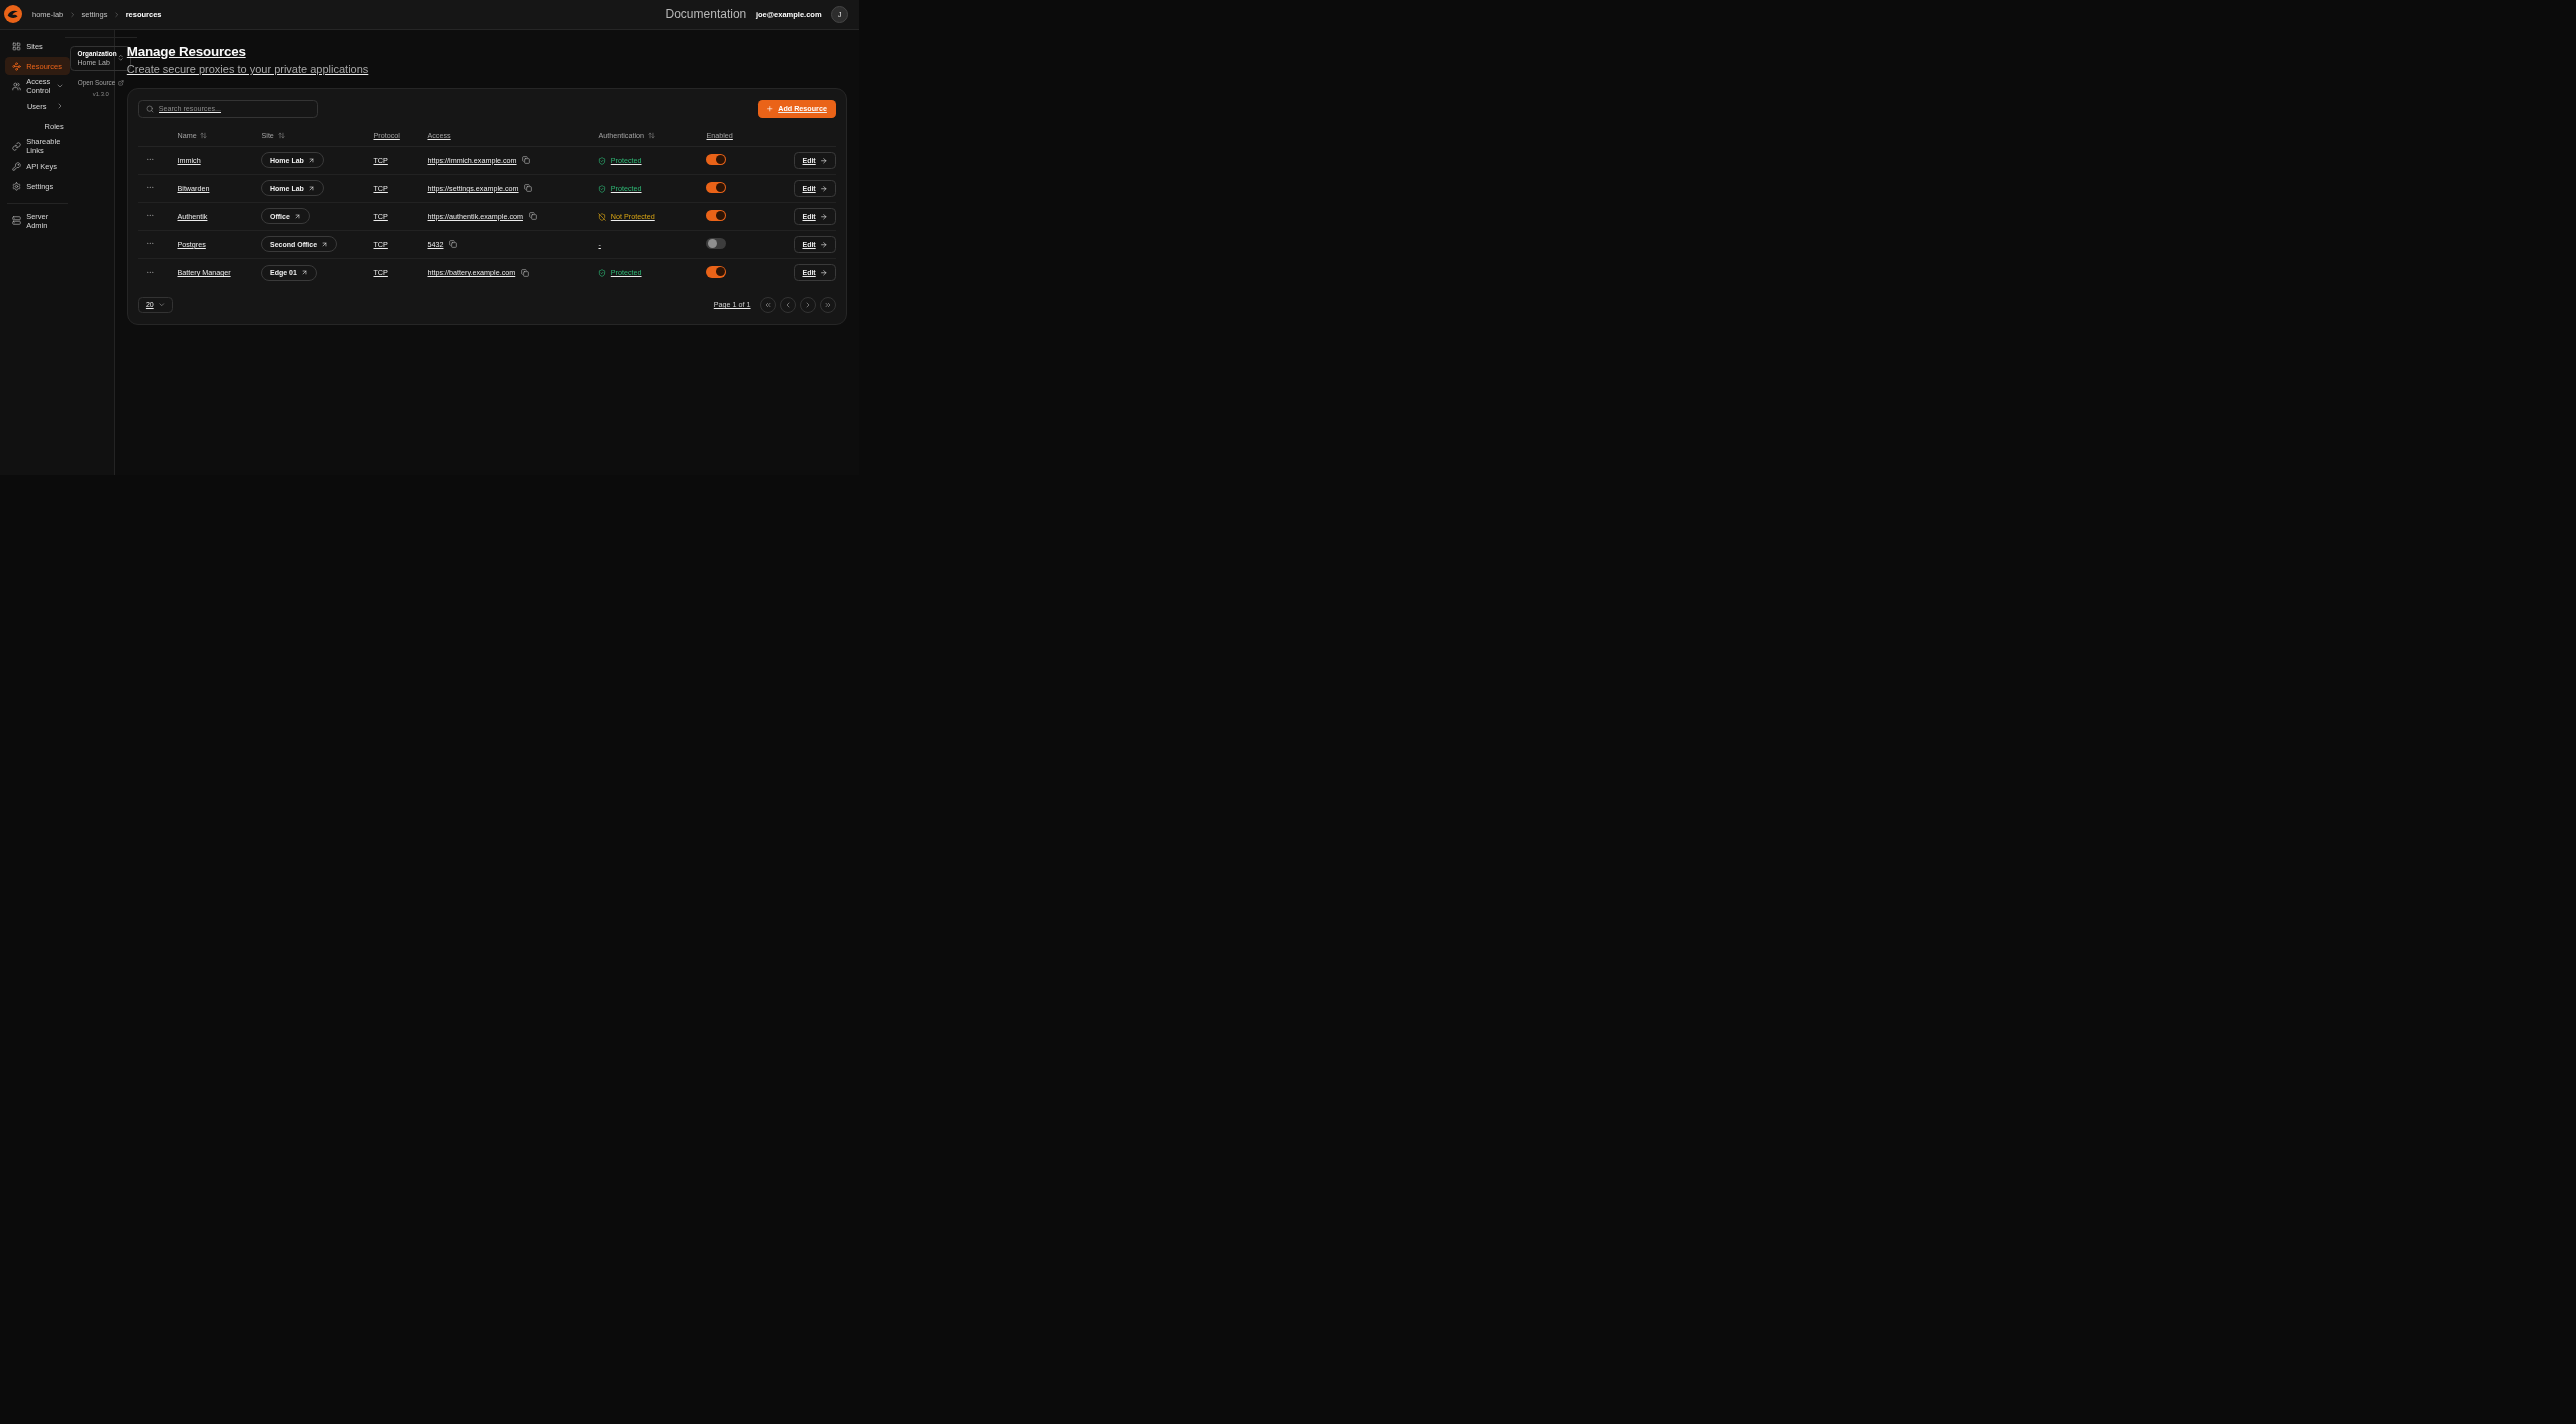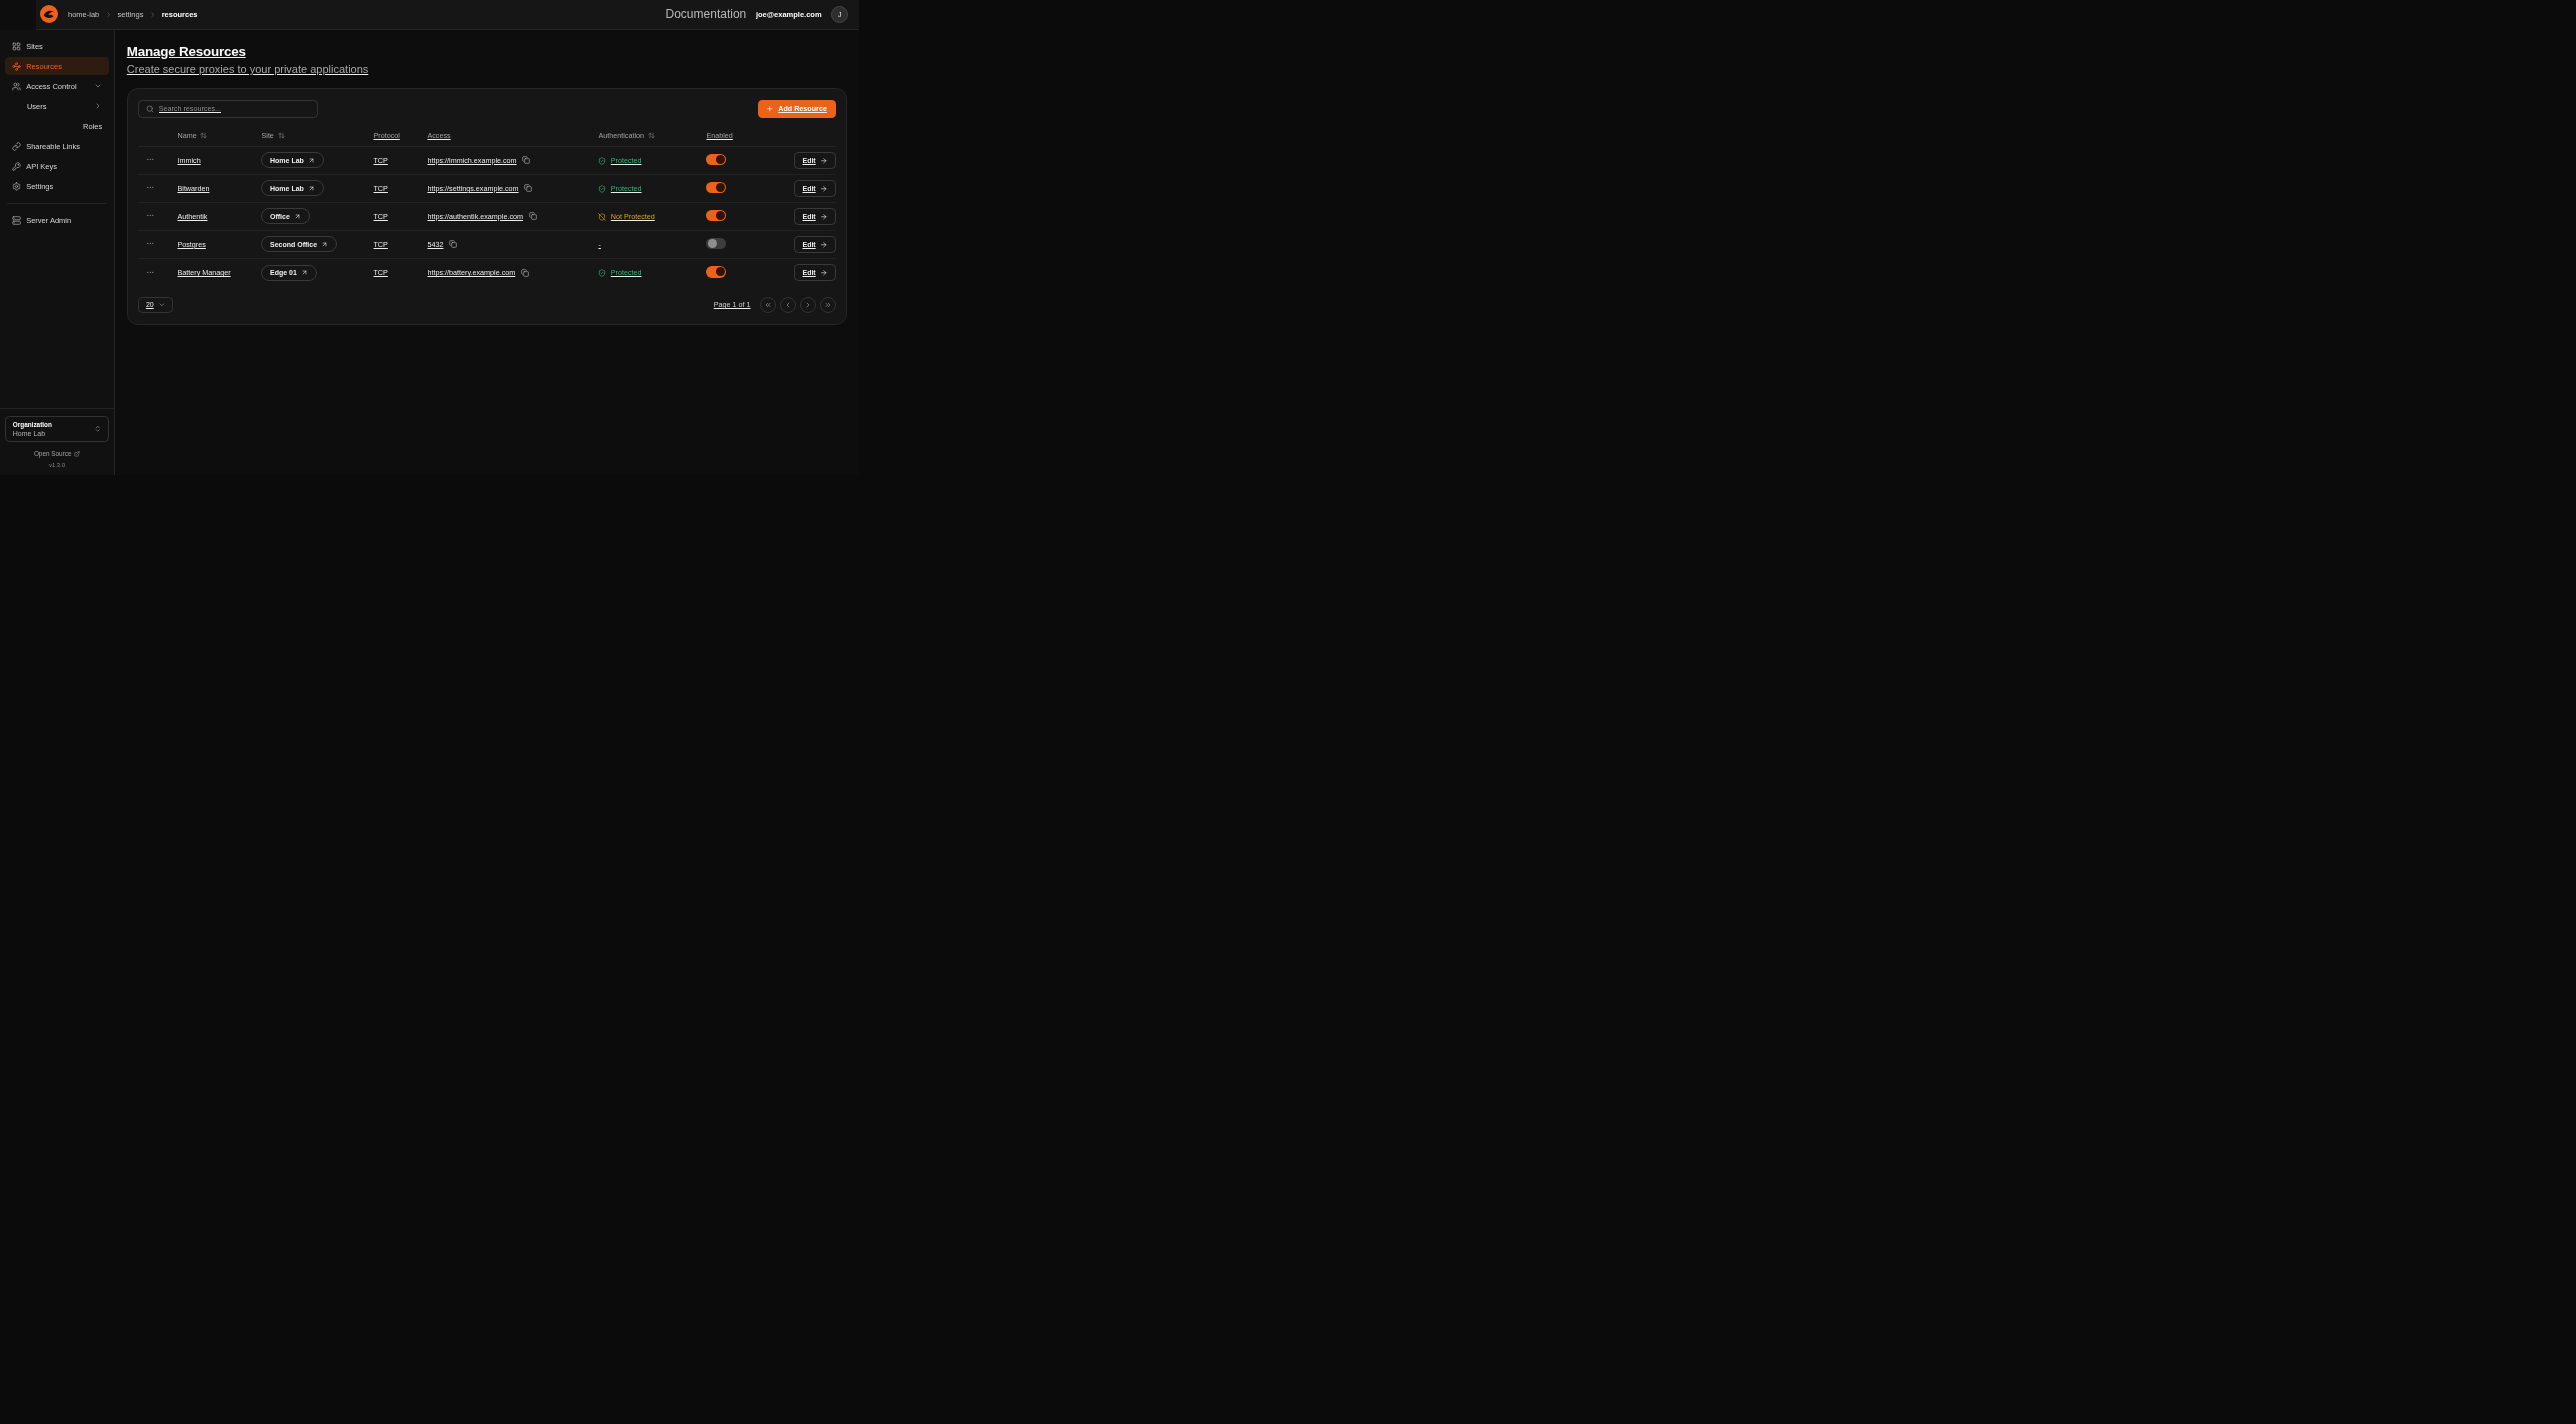--- a/index.html
+++ b/index.html
@@ -1,18 +1,18 @@
 <!DOCTYPE html>
 <html style="font-size:8.6px"><head>
 <meta charset="utf-8">
 <style>
   * { margin:0; padding:0; box-sizing:border-box; }
   html,body { background:#0b0b0b; }
   body { font-family:"Liberation Sans", sans-serif; color:#ededed; font-size:7.5px; }
-  .app { width:859px; height:475px; position:relative; background:#0d0d0d; overflow:hidden;padding-left:36px; }
+  .app { width:859px; height:475px; position:relative; background:#0d0d0d; overflow:hidden; }
 
   
   .i { fill:none; stroke:currentColor; stroke-width:2; stroke-linecap:round; stroke-linejoin:round; display:block; }
 
   
   .topbar { height:29.5px; background:#161616; border-bottom:0.5px solid #262626;
             display:flex; align-items:center; justify-content:space-between; padding:0 10.7px 0 4.3px; }
   .topbar-left { display:flex; align-items:center; gap:9.7px; }
   .logo { width:18px; height:18px; cursor:pointer; }
   .breadcrumb { display:flex; align-items:center; gap:5.4px; font-size:7.5px; color:#c2c2c2; }
@@ -20,21 +20,21 @@
   .crumb.current { color:#ffffff; font-weight:700; }
   .sep { color:#6d6d6d; display:flex; }
   .topbar-right { display:flex; align-items:center; gap:9.7px; }
   .doc-link { color:#b8b8b8; font-size:12px; cursor:pointer; }
   .user-email { color:#ffffff; font-weight:700; font-size:7.5px; }
   .avatar { width:17px; height:17px; border-radius:50%; background:#2d2d2d; border:0.5px solid #454545;
             display:flex; align-items:center; justify-content:center; font-size:7px; color:#e8e8e8; cursor:pointer; }
 
   
   .sidebar { position:absolute; top:29.5px; left:0; bottom:0; width:115px; background:#111111;
-             border-right:0.5px solid #242424; display:flex; flex-direction:column; padding:7.5px 5.4px; }
+             border-right:0.5px solid #242424; display:flex; flex-direction:row; padding:7.5px 5.4px; }
   .side-nav { flex:1; display:flex; flex-direction:column; gap:2.1px; }
   .side-item { display:flex; align-items:center; gap:5.4px; height:18px; padding:0 6.4px; border-radius:4.3px;
                font-size:7.5px; color:#d6d6d6; cursor:pointer; }
   .side-item .icn { width:9px; height:9px; color:#a8a8a8; flex:0 0 auto; }
   .side-item.active { background:rgba(234,99,24,0.14); color:#ea6318; }
   .side-item.active .icn { color:#ea6318; }
   .side-item.sub { padding-left:21.5px;justify-content:flex-end; }
   .trail { margin-left:auto; color:#9a9a9a; display:flex; }
   .side-divider { border:none; border-top:0.5px solid #242424; margin:5.4px 2.1px; }
 

